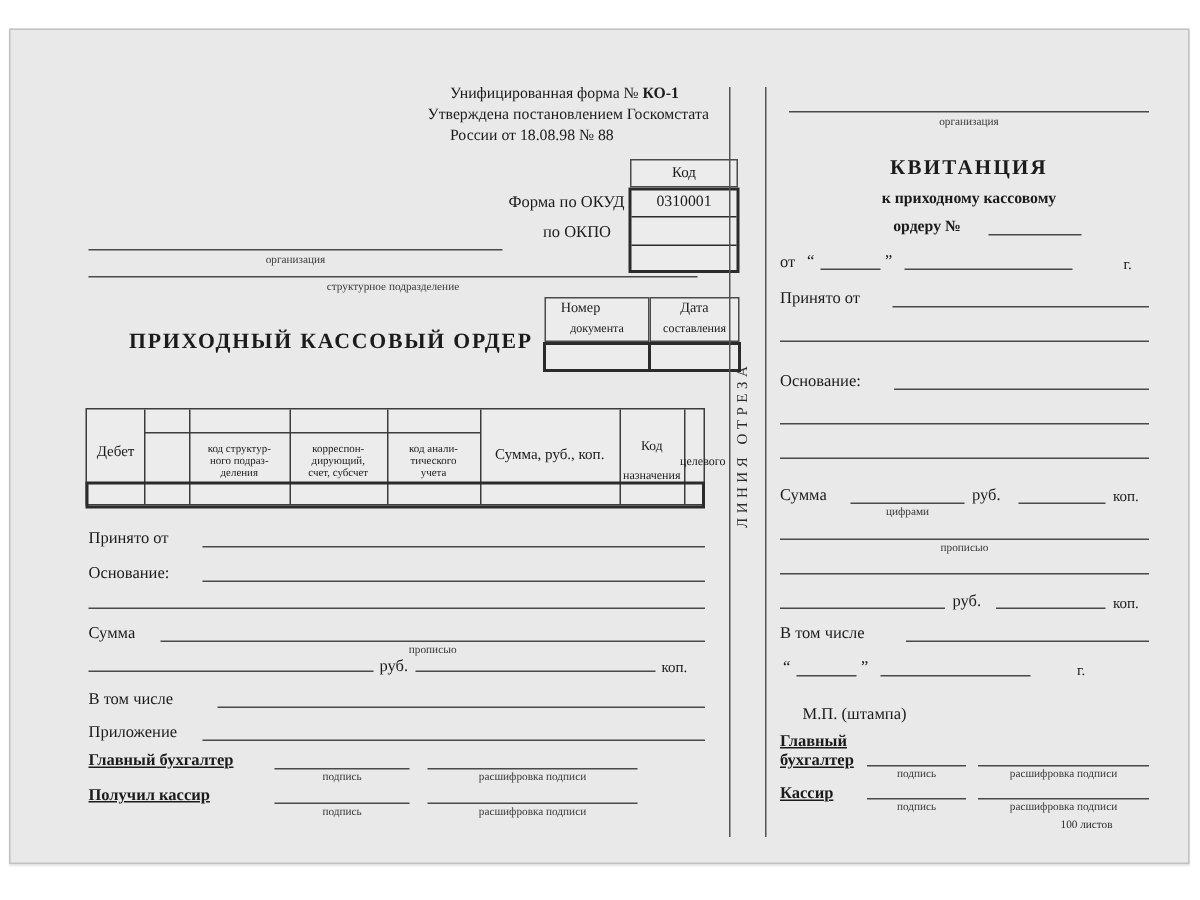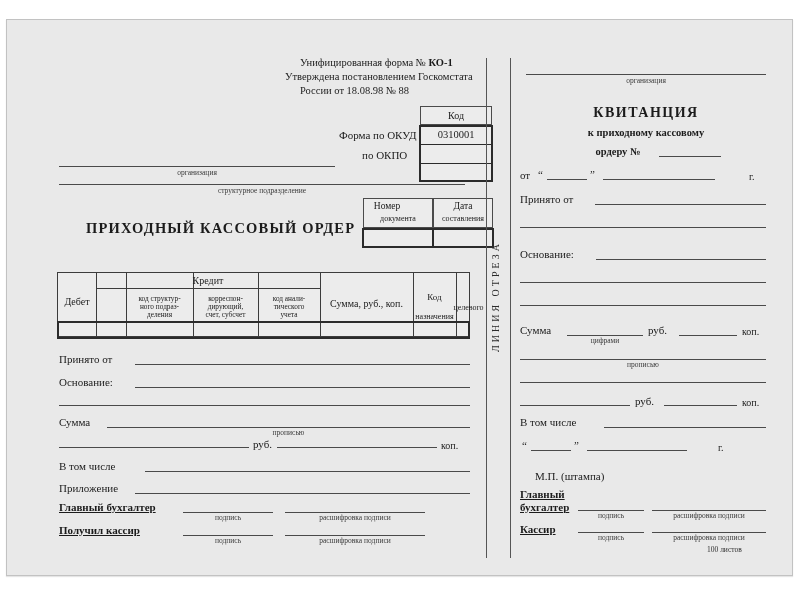--- a/index.html
+++ b/index.html
@@ -212,21 +212,20 @@
     <div class="vline" style="left:68px;"></div>
     <div class="vline" style="left:135px;"></div>
     <div class="vline" style="left:200px;"></div>
     <div class="vline" style="left:262px;"></div>
     <div class="vline" style="left:355px;"></div>
     <div class="vline" style="left:398px;"></div>
 
     <div style="position:absolute; left:38px; width:224px; top:15px; border-top:1px solid #3c3c3c;"></div>
 
     <div class="th th-lg" style="left:0px; top:24px; width:38px;">Дебет</div>
-    <div class="th th-lg" style="left:38px; top:3px; width:224px;">Кредит</div>
 
     <div class="th th-sm" style="left:68px; top:22px; width:67px;">код структур-</div>
     <div class="th th-sm" style="left:68px; top:30px; width:67px;">ного подраз-</div>
     <div class="th th-sm" style="left:68px; top:38px; width:67px;">деления</div>
 
     <div class="th th-sm" style="left:135px; top:22px; width:65px;">корреспон-</div>
     <div class="th th-sm" style="left:135px; top:30px; width:65px;">дирующий,</div>
     <div class="th th-sm" style="left:135px; top:38px; width:65px;">счет, субсчет</div>
 
     <div class="th th-sm" style="left:200px; top:22px; width:62px;">код анали-</div>

